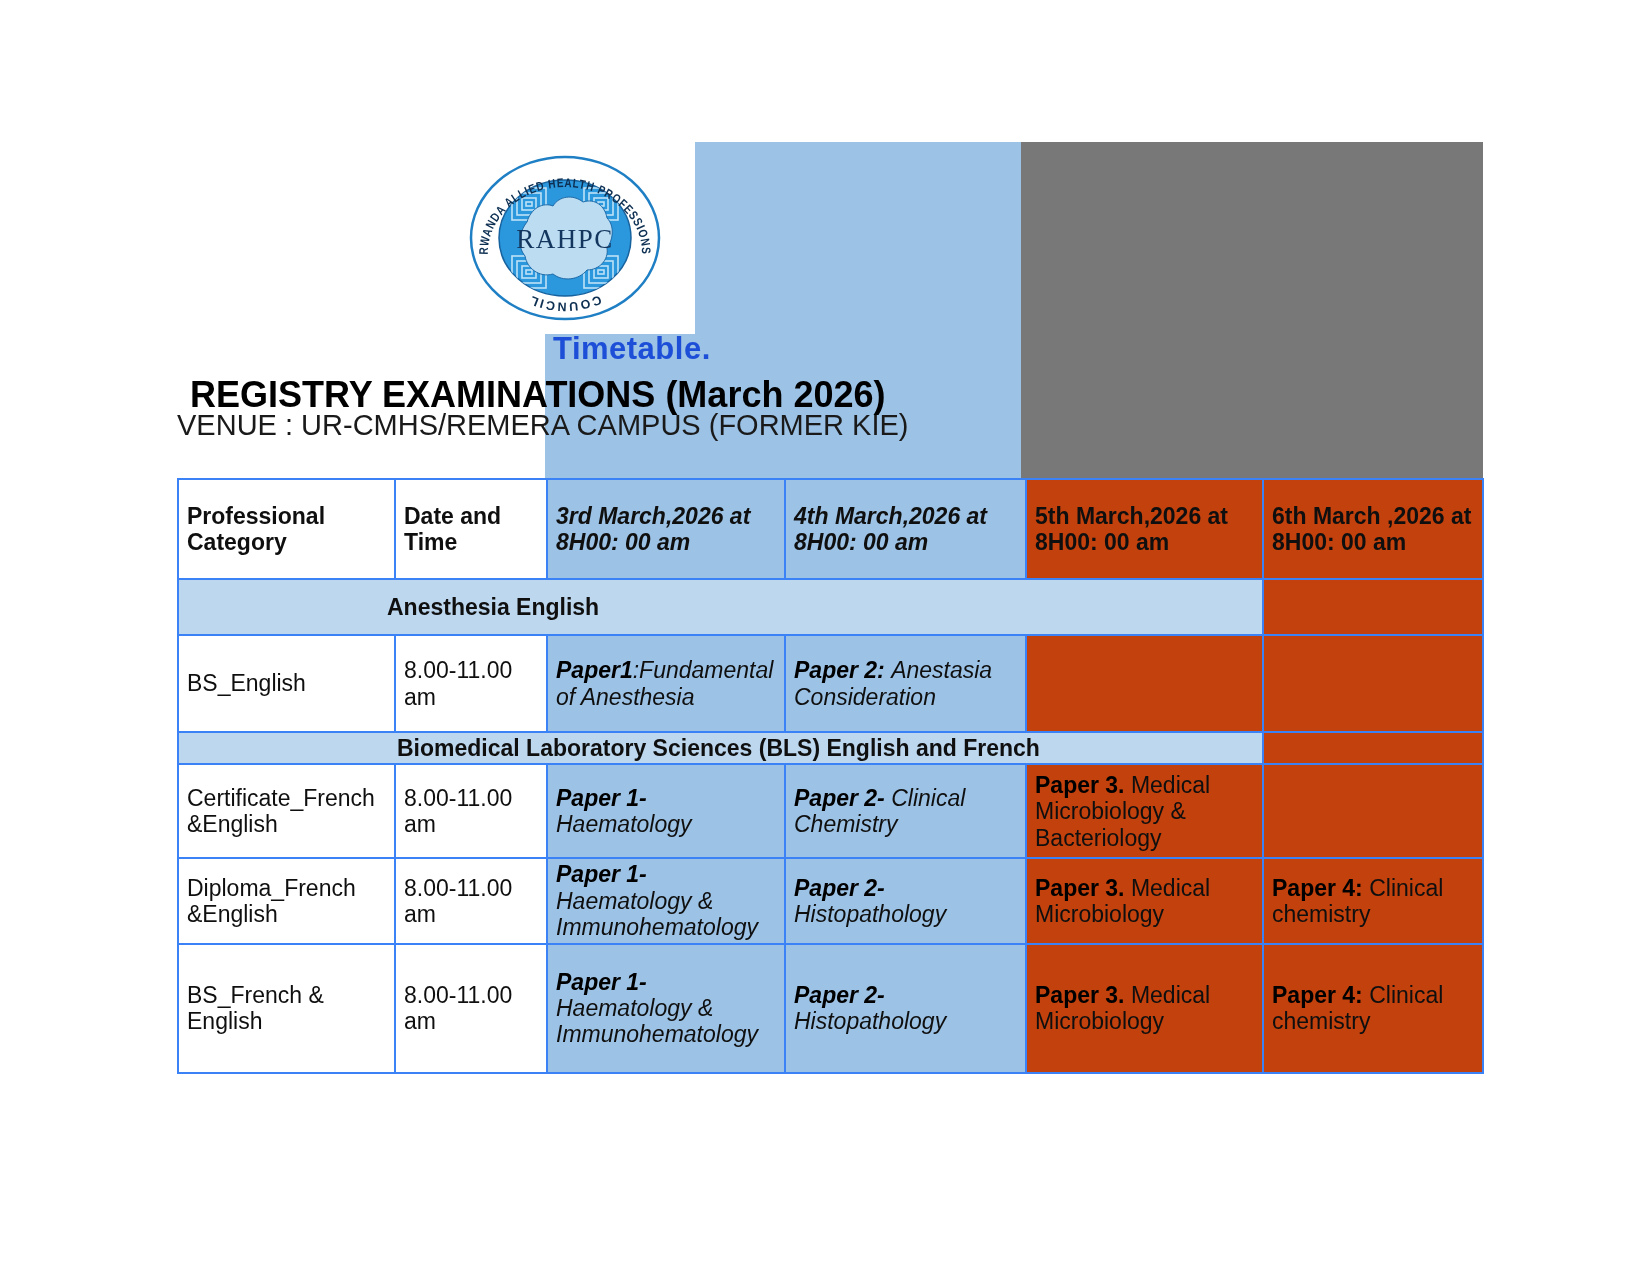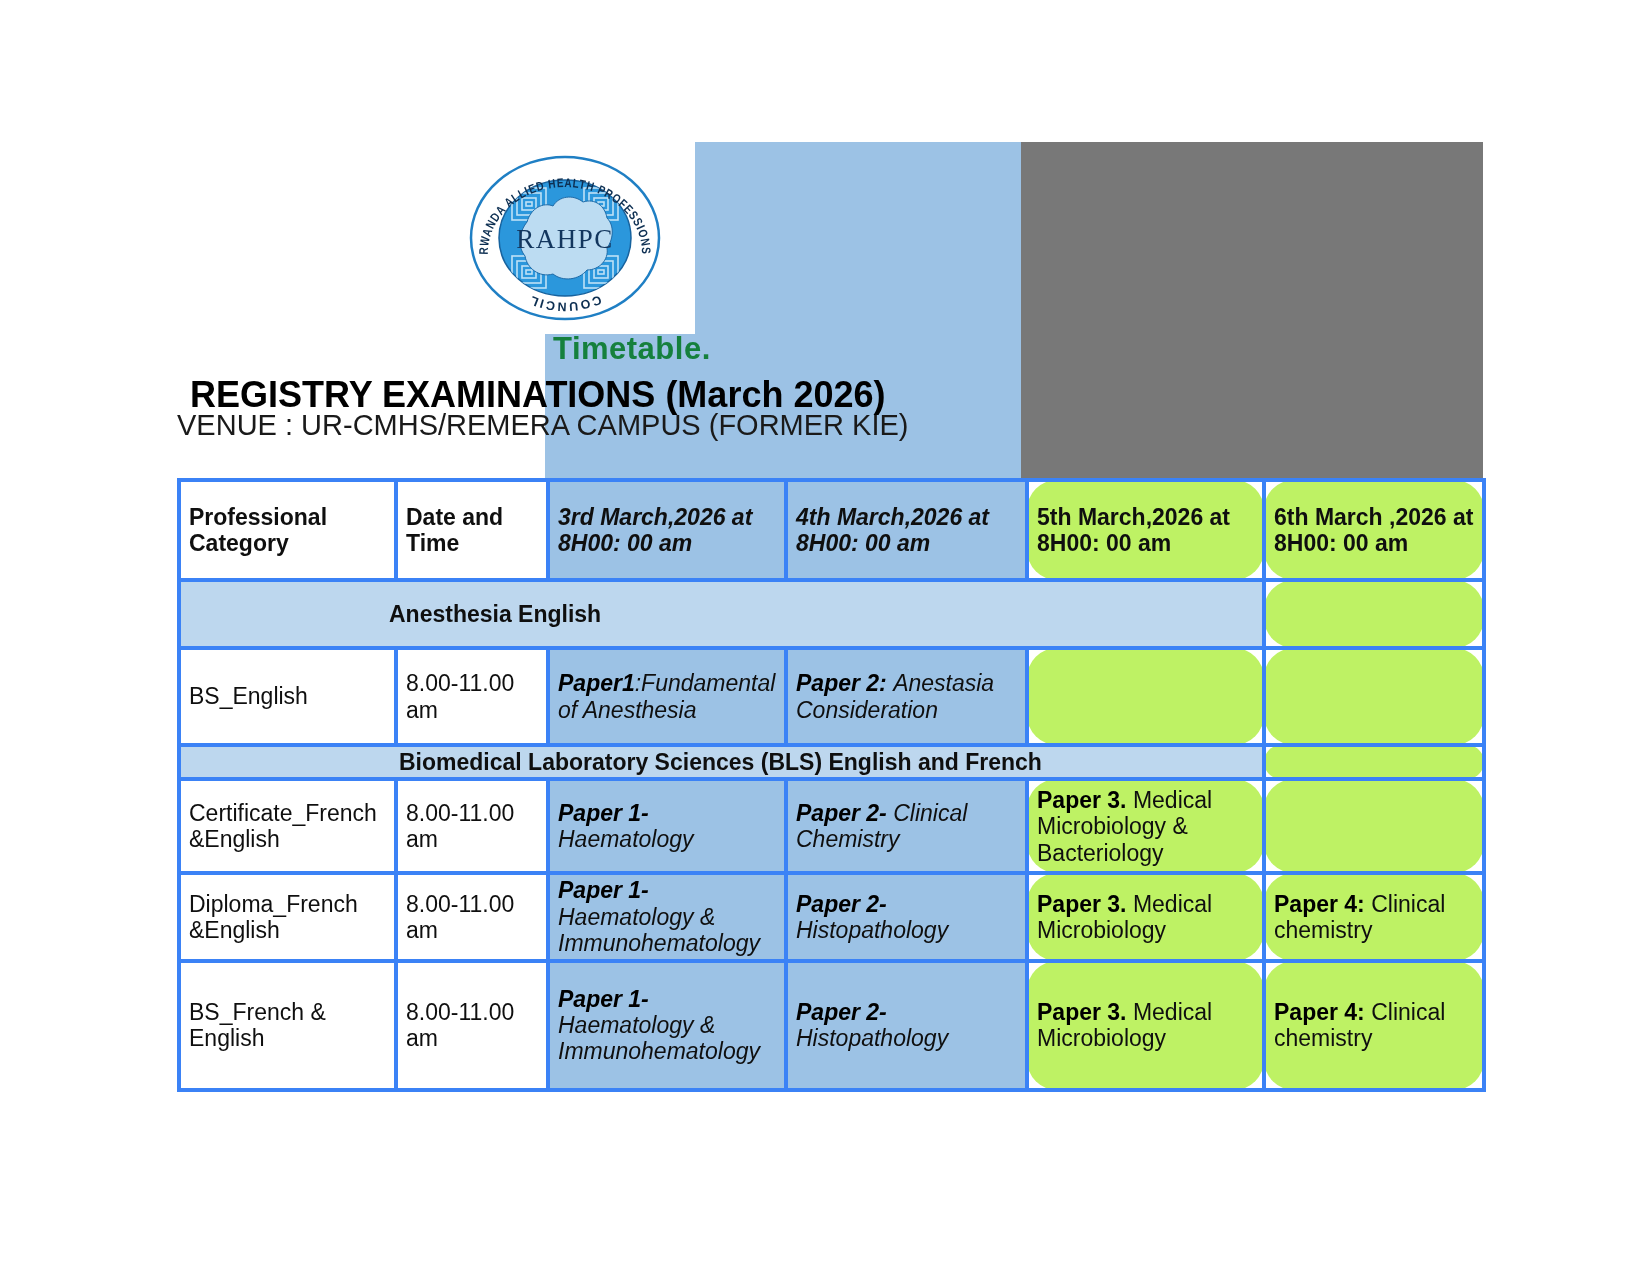--- a/index.html
+++ b/index.html
@@ -7,42 +7,42 @@
     position:relative;width:1650px;height:1275px;overflow:hidden;background:#ffffff;
     font-family:"Liberation Sans",sans-serif;color:#000;
   }
   
   .bg-blue{position:absolute;left:545px;top:142px;width:476px;height:336px;background:#9CC2E5;}
   .bg-gray{position:absolute;left:1021px;top:142px;width:462px;height:336px;background:#787878;}
   .logo-box{position:absolute;left:443px;top:138px;width:252px;height:196px;background:#ffffff;}
   .logo-svg{position:absolute;left:22px;top:14px;}
 
   
-  .t-timetable{position:absolute;left:553px;top:331px;font-size:31px;font-weight:bold;color:#15803d;letter-spacing:.5px;}
+  .t-timetable{position:absolute;left:553px;top:331px;font-size:31px;font-weight:bold;color:#1d4ed8;letter-spacing:.5px;}
   .t-registry{position:absolute;left:190px;top:374px;font-size:36px;font-weight:bold;color:#000;}
   .t-venue{position:absolute;left:177px;top:409px;font-size:29px;font-weight:normal;color:#1a1a1a;}
 
   
   table.exam{
     position:absolute;left:177px;top:478px;border-collapse:collapse;table-layout:fixed;
     width:1305px;
   }
   table.exam td{
-    border:4px solid #3b82f6;vertical-align:middle;text-align:left;
+    border:2px solid #3b82f6;vertical-align:middle;text-align:left;
     padding:2px 8px;font-size:23px;line-height:1.15;white-space:pre-line;color:#0f0f0f;
     overflow:hidden;
   }
   td.hd{font-weight:bold;font-size:21.5px;line-height:1.25;color:#000;}
   td.band{font-weight:bold;font-size:22px;white-space:normal;color:#000;}
   td.band.anes{padding-left:208px;}
   td.band.bls{padding-left:218px;margin-top:40px;}
   .c-white{background:#ffffff;}
   .c-blue{background:#9CC2E5;font-style:italic;}
   .c-band{background:#BDD7EE;}
-  .c-gray{background:#bef264;border-radius:30px;}
+  .c-gray{background:#c2410c;}
   .b{font-weight:bold;color:#000;}
 </style>
 </head>
 <body>
 
 <div class="page">
 
   <div class="bg-blue"></div>
   <div class="bg-gray"></div>
 
@@ -123,21 +123,21 @@
       <td class="hd c-blue">3rd March,2026 at
 8H00: 00 am</td>
       <td class="hd c-blue">4th March,2026 at
 8H00: 00 am</td>
       <td class="hd c-gray">5th March,2026 at
 8H00: 00 am</td>
       <td class="hd c-gray">6th March ,2026 at
 8H00: 00 am</td>
     </tr>
 
-    <tr style="height:68px">
+    <tr style="height:56px">
       <td class="band anes c-band" colspan="5">Anesthesia English</td>
       <td class="c-gray"></td>
     </tr>
 
     <tr style="height:97px">
       <td class="c-white">BS_English</td>
       <td class="c-white">8.00-11.00
 am</td>
       <td class="c-blue"><span class="b">Paper1</span><span>:Fundamental
 of Anesthesia</span></td>

